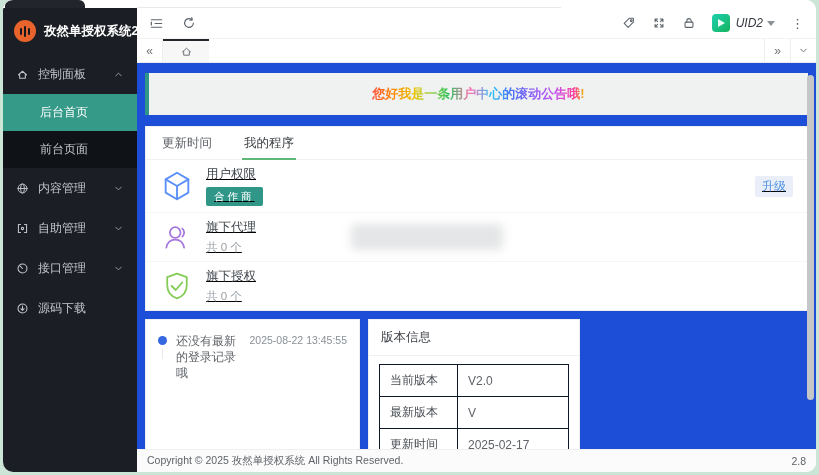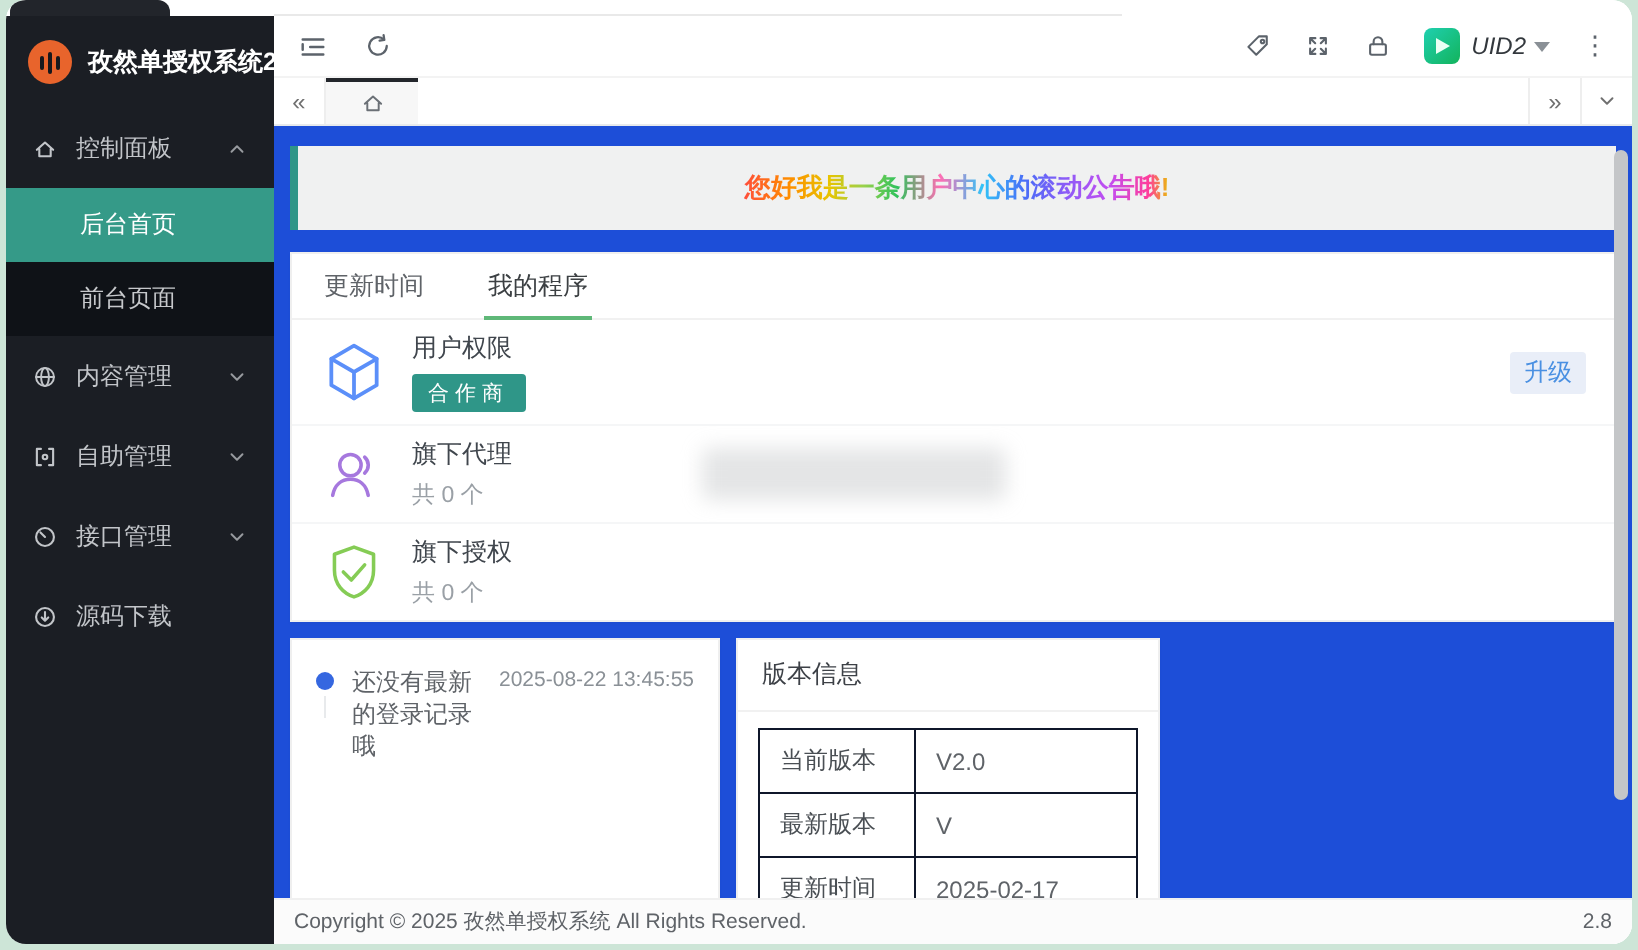--- a/index.html
+++ b/index.html
@@ -46,21 +46,21 @@
   
   .content{flex:1;background:#1d4ed8;padding:10px 8px 0 8px;position:relative;min-height:0;overflow:hidden;}
   .banner{height:42px;background:#f0f1f1;border-left:4px solid #2f9688;display:flex;align-items:center;justify-content:center;}
   .banner-text{font-size:13px;font-weight:700;background:linear-gradient(90deg,#ff4d3a 0%,#ff8a00 10%,#e8c400 20%,#9ad14b 28%,#2fc25b 36%,#ff6eb4 46%,#31c3f7 56%,#4a6cf7 66%,#8f5bf7 76%,#c44df0 86%,#ff3d9a 95%,#e8c400 100%);-webkit-background-clip:text;background-clip:text;color:transparent;}
   .card{background:#fff;border:1px solid #efefef;box-shadow:0 1px 2px rgba(0,0,0,.03);}
   .profile{margin-top:11px;position:relative;}
   .card-tabs{display:flex;align-items:stretch;height:33px;padding:0 14px;border-bottom:1px solid #f1f1f1;font-size:12.5px;}
   .ptab{display:flex;align-items:center;padding:0 2px;margin-right:28px;color:#5f6368;position:relative;cursor:pointer;}
   .ptab.active{color:#3c4043;}
   .ptab.active::after{content:'';position:absolute;left:0;right:0;bottom:-1px;height:2px;background:#5fb878;}
-  .prow{display:flex;align-items:center;gap:12px;padding:6px 14px;min-height:44px;border-top:1px solid #f5f6f7;}
+  .prow{display:flex;align-items:center;gap:12px;padding:6px 14px;min-height:44px;border-top:1px solid #f5f6f7;text-decoration:underline;}
   .prow.first{border-top:none;min-height:50px;}
   .picon{width:34px;height:34px;flex-shrink:0;display:flex;align-items:center;justify-content:center;}
   .pcol{display:flex;flex-direction:column;gap:4px;}
   .ptitle{font-size:12.5px;color:#40464d;}
   .pbadge{background:#2f9688;color:#fff;font-size:10.5px;padding:2.5px 8px;border-radius:2px;letter-spacing:3px;width:max-content;}
   .psub{font-size:11.5px;color:#9aa0a6;}
   .upgrade{margin-left:auto;color:#4a90e2;background:#e9eef8;font-size:12px;padding:2px 7px;border-radius:2px;cursor:pointer;}
   .redact{position:absolute;left:205px;top:97px;width:152px;height:26px;background:rgba(183,186,189,.38);filter:blur(5px);border-radius:4px;pointer-events:none;}
   .grid{display:flex;gap:8px;margin-top:8px;align-items:flex-start;}
   .phead{padding:9px 12px;font-size:12.5px;color:#3d4147;border-bottom:1px solid #f1f1f1;}

